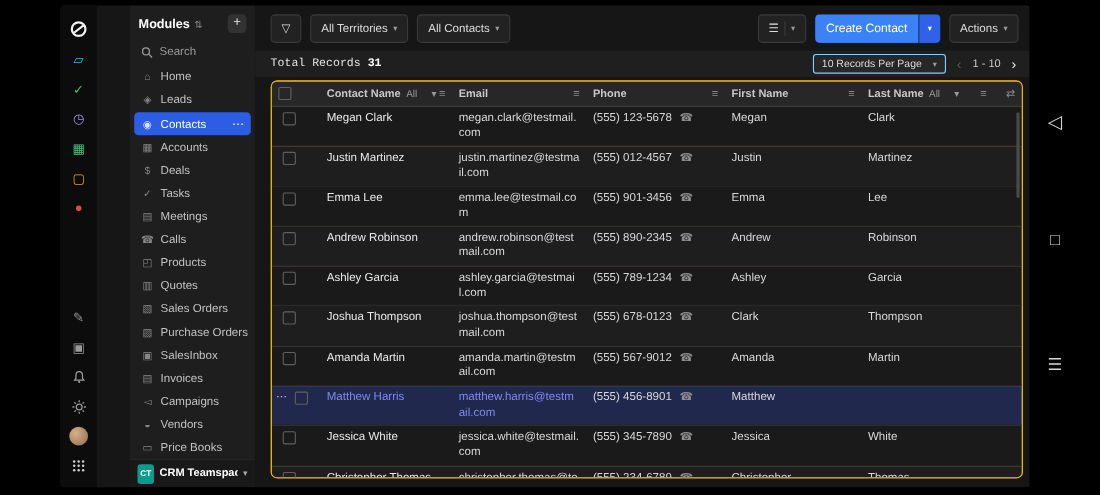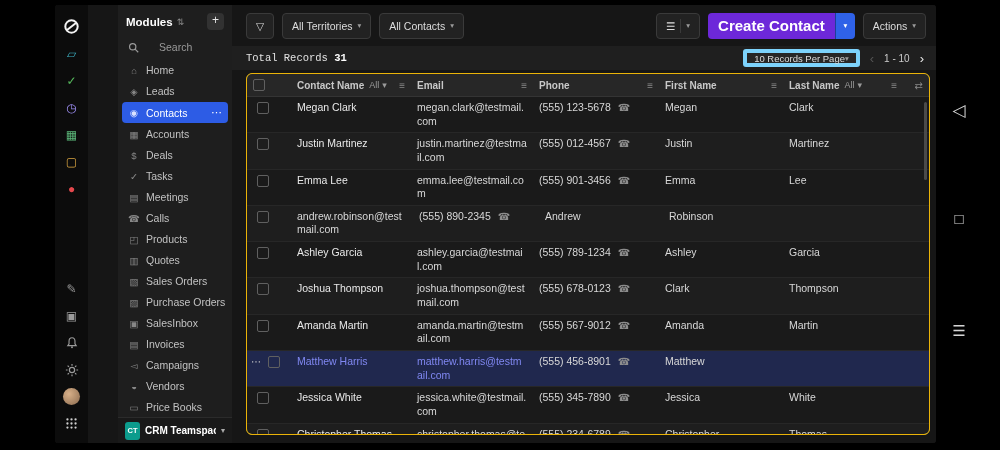--- a/index.html
+++ b/index.html
@@ -24,21 +24,21 @@
 
   
   .sidebar { width:114px; background:#1e1e1e; display:flex; flex-direction:column;
              flex:none; overflow:hidden;margin-left:30px; }
   .side-head { display:flex; align-items:center; gap:4px; padding:8px 8px 6px; }
   .side-title { color:#fff; font-size:11.5px; font-weight:bold; }
   .sort-ic { color:#8a8a8a; font-size:9px; }
   .plus-btn { margin-left:auto; width:17px; height:17px; background:#323232;
               border-radius:4px; color:#e8e8e8; font-size:12px; line-height:15px;
               text-align:center; cursor:pointer; }
-  .side-search { display:flex; align-items:center; gap:20px; padding:5px 10px;
+  .side-search { display:flex; align-items:center; gap:6px; padding:5px 10px;
                  color:#9a9a9a; font-size:10.5px; cursor:pointer; }
   .side-list { flex:1; overflow:hidden; padding:2px 4px; }
   .side-item { display:flex; align-items:center; gap:6px; padding:4px 6px;
                margin-bottom:1px; border-radius:4px; color:#c2c2c2;
                font-size:10.5px; cursor:pointer; white-space:nowrap; }
   .side-item .si { width:12px; text-align:center; color:#878787; font-size:9.5px; flex:none; }
   .side-item.active { background:#2d5ce5; color:#fff; }
   .side-item.active .si { color:#d9e1ff; }
   .side-item .more { margin-left:auto; color:#fff; font-size:11px; }
   .side-foot { height:26px; flex:none; background:#191919; border-top:1px solid #2b2b2b;
@@ -55,48 +55,48 @@
   .topbar { height:41px; flex:none; display:flex; align-items:center; gap:8px;
             padding:0 10px 0 14px; }
   .btn { display:inline-flex; align-items:center; gap:5px; background:#222;
          border:1px solid #3a3a3a; color:#ddd; font-size:10.5px; border-radius:4px;
          height:26px; padding:0 9px; cursor:pointer; white-space:nowrap; }
   .icon-btn { width:28px; justify-content:center; padding:0; }
   .crt { font-size:7.5px; color:#9a9a9a; }
   .right-cluster { margin-left:auto; display:flex; align-items:center; gap:8px; }
   .vb-sep { width:1px; height:14px; background:#3a3a3a; }
   .create-btn { display:flex; height:26px; border-radius:4px; overflow:hidden; cursor:pointer; }
-  .create-main { background:#6d28d9; color:#fff; font-size:15px; font-weight:bold;
+  .create-main { background:#3b82f6; color:#fff; font-size:11px; font-weight:normal;
                  display:flex; align-items:center; padding:0 10px; }
   .create-caret { background:#2f62e8; width:20px; display:flex; align-items:center;
                   justify-content:center; color:#fff; font-size:7.5px;
                   border-left:1px solid rgba(0,0,0,.35); }
 
   .subheader { height:24px; flex:none; background:#1f1f1f; display:flex;
                align-items:center; gap:10px; padding:0 12px 0 14px; }
   .total { color:#e2e2e2; font-size:10.5px;font-family:Liberation Mono, monospace; }
   .total b { color:#fff; }
   .sub-right { margin-left:auto; display:flex; align-items:center; gap:10px; }
   .pp-btn { height:18px; font-size:9.5px; padding:0 7px; background:#272727;
-            border:4px solid #7dd3fc; border-radius:3px; color:#ddd;
-            display:flex; align-items:center; gap:0; cursor:pointer; }
+            border:1px solid #7dd3fc; border-radius:3px; color:#ddd;
+            display:flex; align-items:center; gap:10px; cursor:pointer; }
   .range { color:#ccc; font-size:10px; }
   .chev { color:#e8e8e8; font-size:13px; cursor:pointer; line-height:1; }
   .chev.dim { color:#555; }
 
   
   .table-wrap { margin:3px 6px 8px 14px; border:1px solid #eab308; border-radius:6px;
                 background:#fde047; flex:1; overflow:hidden; display:flex;
                 flex-direction:column; position:relative; }
   .thead { display:flex; align-items:center; background:#272727;
            border-bottom:1px solid #343434; height:23px; flex:none; }
   .cell { padding:4px 6px; display:flex; align-items:flex-start; }
   .thead .cell { align-items:center; padding:0 6px; }
   .th-label { color:#c8c8c8; font-size:10px; font-weight:bold; }
-  .flt { display:inline-flex; align-items:center; gap:3px; color:#9a9a9a;
+  .flt { display:inline-flex; align-items:center; gap:13px; color:#9a9a9a;
          font-size:9px; margin-left:5px; cursor:pointer;justify-content:center; }
   .colmenu { margin-left:auto; color:#8a8a8a; font-size:10px; cursor:pointer; }
   .c-sel  { width:44px; flex:none; gap:5px; padding-left:10px; }
   .c-name { width:120px; flex:none; }
   .c-email{ width:122px; flex:none; word-break:break-all; }
   .c-phone{ width:126px; flex:none; }
   .c-first{ width:124px; flex:none; }
   .c-last { flex:1; min-width:0; }
   .c-cfg  { width:26px; flex:none; justify-content:center; }
   .cb { width:12px; height:12px; border:1px solid #606060; border-radius:2px;
@@ -411,20 +411,21 @@
             </div>
             <div class="cell c-first">Emma</div>
             <div class="cell c-last">Lee</div>
             <div class="cell c-cfg"></div>
           </div>
 
           <div class="trow">
             <div class="cell c-sel">
                 <span class="cb"></span>
               </div>
+            <div class="cell c-name lnk">Andrew Robinson</div>
             <div class="cell c-email">andrew.robinson@testmail.com</div>
             <div class="cell c-phone">
               <span class="pv">(555) 890-2345</span>
               <span class="ph">☎</span>
             </div>
             <div class="cell c-first">Andrew</div>
             <div class="cell c-last">Robinson</div>
             <div class="cell c-cfg"></div>
           </div>
 

